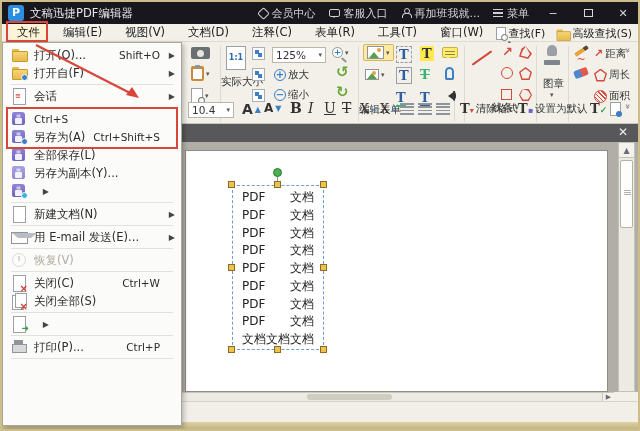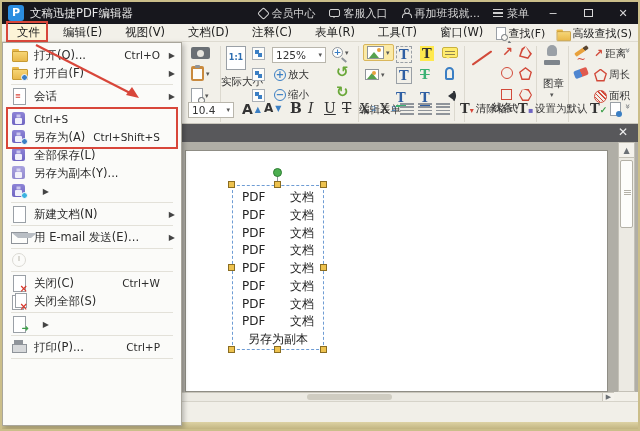--- a/index.html
+++ b/index.html
@@ -420,21 +420,21 @@
           <span>文档</span>
         </div>
       <div class="pdfrow">
           <span>PDF</span>
           <span>文档</span>
         </div>
       <div class="pdfrow">
           <span>PDF</span>
           <span>文档</span>
         </div>
-      <div class="pdflast">另存为副本</div>
+      <div class="pdflast">文档文档文档</div>
     </div>
 
     <div class="handle" style="left:226px;top:39px;"></div>
     <div class="handle" style="left:272px;top:39px;"></div>
     <div class="handle" style="left:318px;top:39px;"></div>
     <div class="handle" style="left:226px;top:122px;"></div>
     <div class="handle" style="left:318px;top:122px;"></div>
     <div class="handle" style="left:226px;top:204px;"></div>
     <div class="handle" style="left:272px;top:204px;"></div>
     <div class="handle" style="left:318px;top:204px;"></div>
@@ -469,21 +469,21 @@
     
     
   </div>
 
   <div id="bottomstrip"></div>
 
   <div id="filemenu">
     <div class="fm-item">
       <span class="mi mi-folder"></span>
       <span class="fm-label">打开(O)...</span>
-      <span class="fm-short">Ctrl+O</span>
+      <span class="fm-short">Shift+O</span>
       <span class="fm-arrow">▶</span>
     </div>
     <div class="fm-item">
       <span class="mi mi-folder">
           <span class="dot"></span>
         </span>
       <span class="fm-label">打开自(F)</span>
       <span class="fm-short"></span>
       <span class="fm-arrow">▶</span>
     </div>
@@ -539,20 +539,21 @@
     <div class="fm-sep"></div>
     <div class="fm-item">
       <span class="mi mi-env"></span>
       <span class="fm-label">用 E-mail 发送(E)...</span>
       <span class="fm-short"></span>
       <span class="fm-arrow">▶</span>
     </div>
     <div class="fm-sep"></div>
     <div class="fm-item fm-disabled">
       <span class="mi mi-clock"></span>
+      <span class="fm-label">恢复(V)</span>
       <span class="fm-short"></span>
       <span class="fm-arrow"></span>
     </div>
     <div class="fm-sep"></div>
     <div class="fm-item">
       <span class="mi mi-doc">
           <span class="xmark">×</span>
         </span>
       <span class="fm-label">关闭(C)</span>
       <span class="fm-short">Ctrl+W</span>

